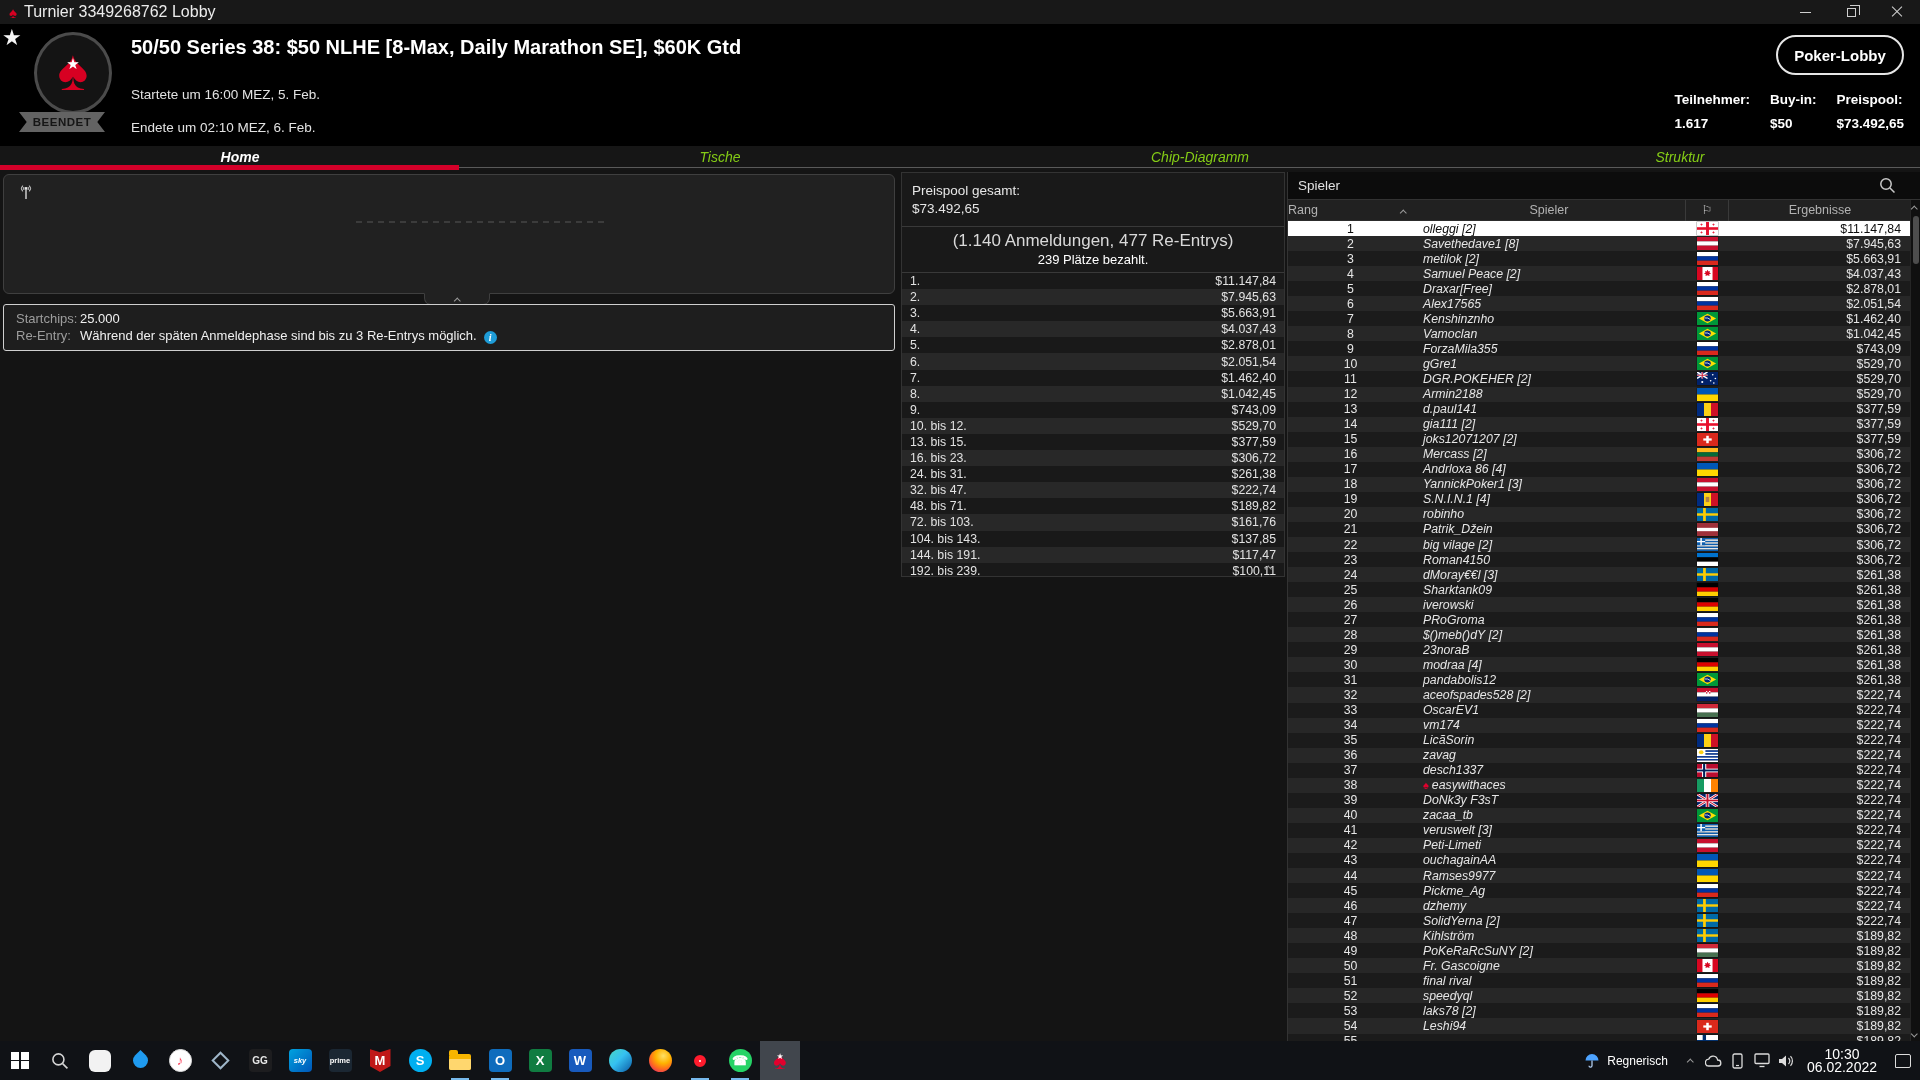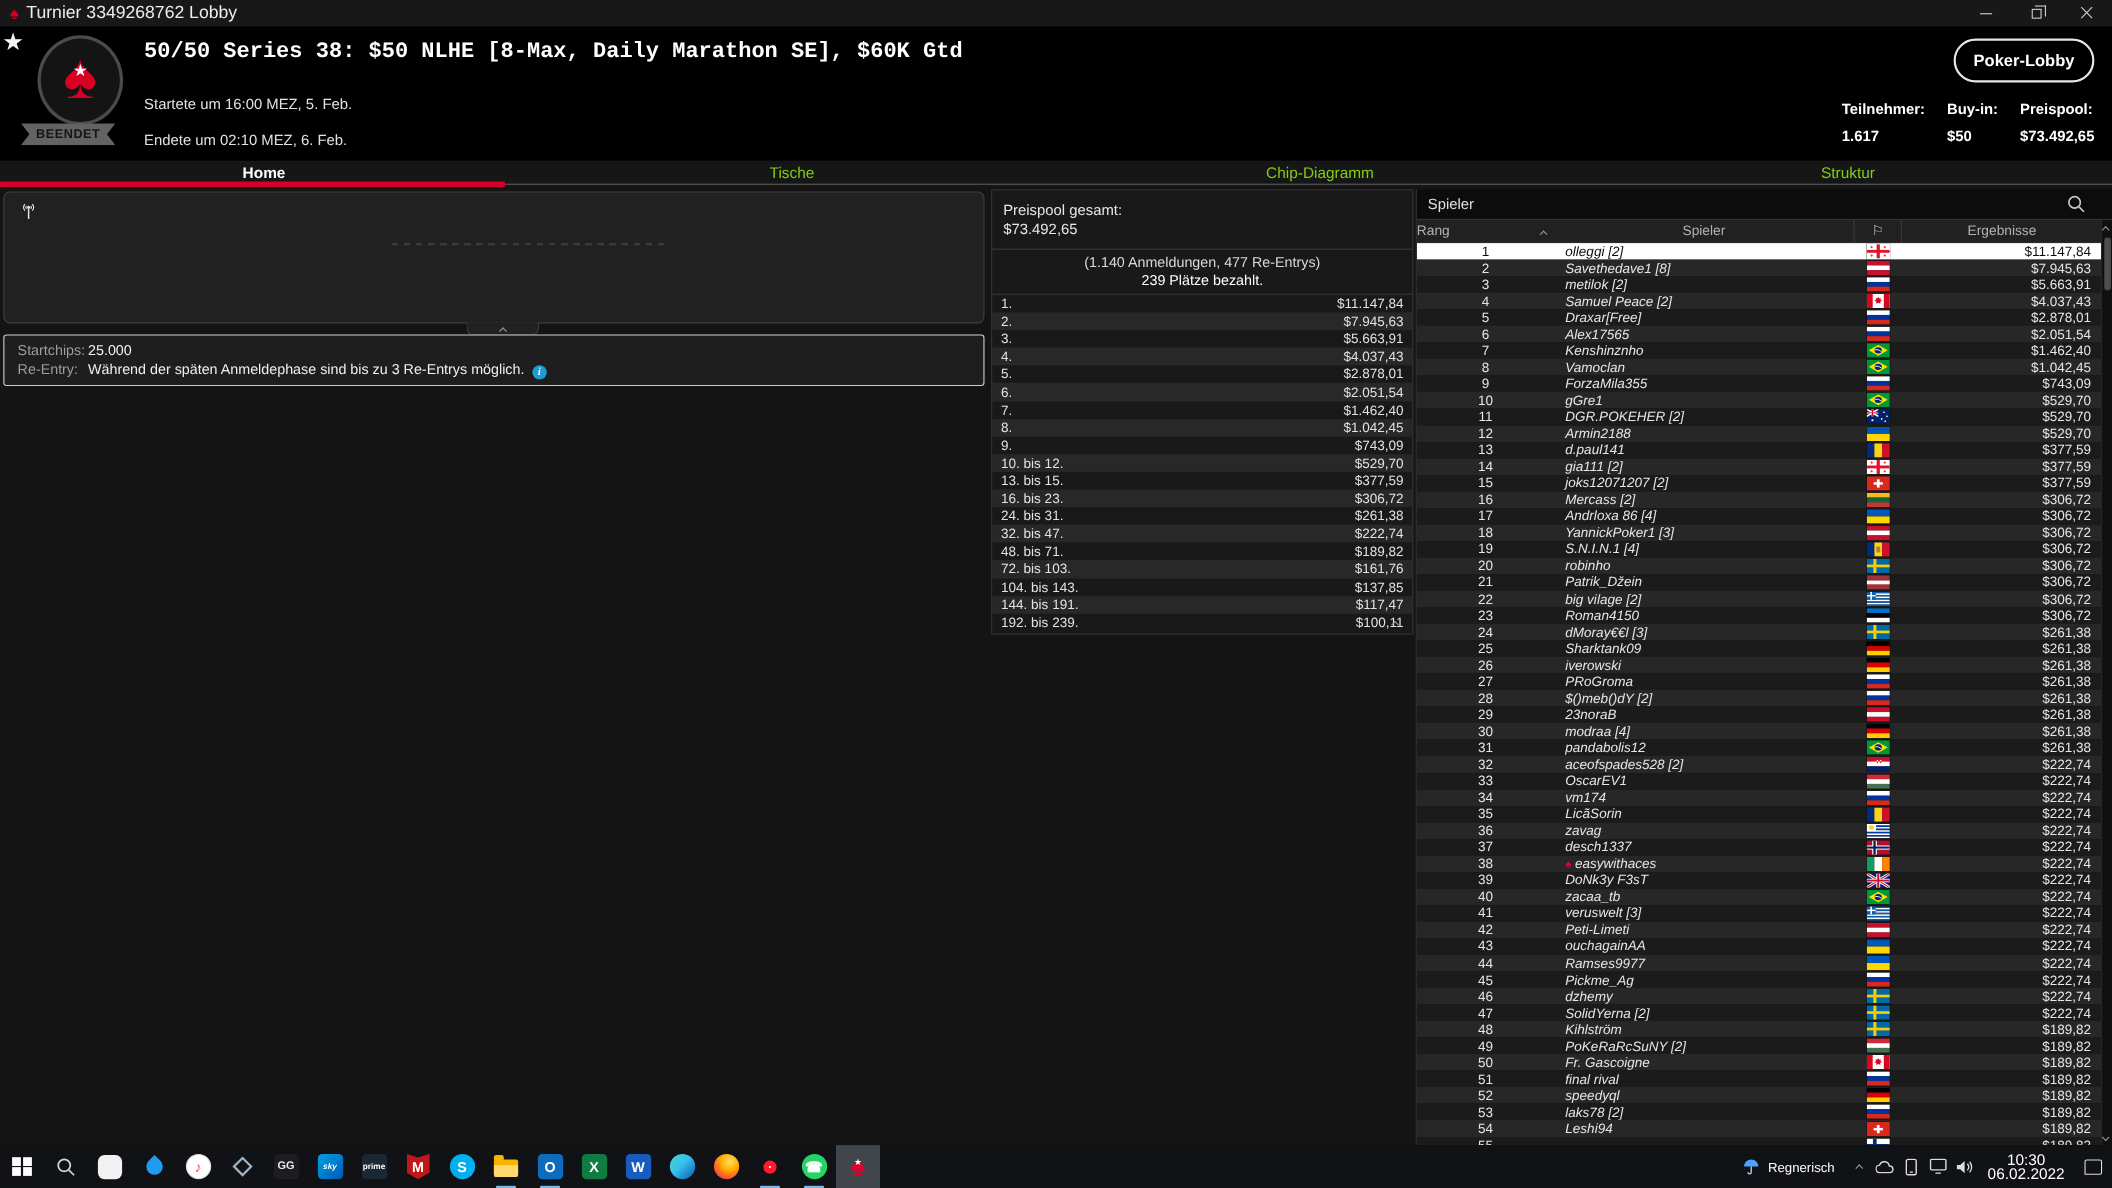--- a/index.html
+++ b/index.html
@@ -23,32 +23,32 @@
   
   .header { position:absolute; left:0; top:24px; width:1920px; height:122px; background:#000; }
   .fav-star { position:absolute; left:2px; top:1px; font-size:22px; color:#f5f5f5; }
   .logo { position:absolute; left:34px; top:8px; width:78px; height:82px; border-radius:50%;
     background:#141414; border:3px solid #4b4b4b; display:flex; align-items:center; justify-content:center; }
   .logo-spade { font-size:58px; color:#d70022; line-height:1; position:relative; top:-3px; }
   .logo-star { position:absolute; top:20px; left:50%; transform:translateX(-50%); font-size:15px; color:#fff; }
   .badge { position:absolute; left:19px; top:88px; width:86px; height:20px; background:#636363;
     color:#161616; font-size:11.5px; font-weight:bold; text-align:center; line-height:20px; letter-spacing:.5px;
     clip-path:polygon(0 0,100% 0,91% 50%,100% 100%,0 100%,9% 50%); }
-  .h-title { position:absolute; left:131px; top:12px; font-size:20px; font-weight:bold; color:#fff;font-family:Liberation Mono, monospace; }
+  .h-title { position:absolute; left:131px; top:12px; font-size:20px; font-weight:bold; color:#fff; }
   .h-line1 { position:absolute; left:131px; top:63px; font-size:13.5px; color:#e2e2e2; }
   .h-line2 { position:absolute; left:131px; top:96px; font-size:13.5px; color:#e2e2e2; }
   .lobby-btn { position:absolute; right:16px; top:11px; width:128px; height:40px; border:2px solid #e6e6e6;
     border-radius:21px; background:transparent; color:#fff; font-size:15px; font-weight:600;
     display:flex; align-items:center; justify-content:center; cursor:default; }
   .stats { position:absolute; right:16px; top:68px; display:flex; gap:20px; text-align:left; }
   .stat-label { font-size:13.5px; font-weight:bold; color:#fff; }
   .stat-value { font-size:13.5px; font-weight:bold; color:#fff; margin-top:9px; }
 
   
-  .tabbar { position:absolute; left:0; top:146px; width:1920px; height:24px; background:#161616; display:flex; }
+  .tabbar { position:absolute; left:0; top:146px; width:1920px; height:24px; background:#161616; display:flex;font-style:italic; }
   .tab { width:480px; text-align:center; font-size:14px; color:#84cc16; line-height:22px; cursor:default; }
   .tab.active { color:#fff; font-weight:bold; }
   .tab-red { position:absolute; left:0; top:165px; width:459px; height:5px; background:#d40029; z-index:2; }
   .tab-gray { position:absolute; left:459px; top:167px; width:1461px; height:1px; background:#5a5a5a; }
 
   
   .content { position:absolute; left:0; top:170px; width:1920px; height:871px; background:#141414; }
 
   .box1 { position:absolute; left:3px; top:4px; width:892px; height:120px; background:#212121;
     border:1px solid #3f3f3f; border-radius:6px; }
@@ -71,21 +71,21 @@
   .info-i { display:inline-block; width:13px; height:13px; border-radius:50%; background:#1e9cd7; color:#fff;
     font-size:10px; font-weight:bold; text-align:center; line-height:13px; margin-left:7px; vertical-align:-1px;
     font-family:"Liberation Serif", serif; font-style:italic; }
 
   
   .prize { position:absolute; left:901px; top:2px; width:384px; height:405px; background:#191919;
     border:1px solid #333; }
   .pp-head { padding:9px 10px 8px; font-size:13.5px; color:#e6e6e6; line-height:18px;
     border-bottom:1px solid #393939; }
   .pp-entries { text-align:center; padding:4px 0 5px; border-bottom:1px solid #393939; }
-  .pp-entries .l1 { font-size:13px; color:#d9d9d9; }
+  .pp-entries .l1 { font-size:17px; color:#d9d9d9; }
   .pp-entries .l2 { font-size:13px; font-weight:normal; color:#fff; margin-top:1px; }
   .prow-prize { height:16.1px; display:flex; justify-content:space-between; align-items:center;
     padding:0 8px; font-size:12.3px; color:#e2e2e2; }
   .prow-prize:nth-child(even) { background:#282828; }
   .pp-foot { position:absolute; right:14px; bottom:3px; }
 
   
   .players { position:absolute; left:1287px; top:2px; width:633px; height:869px; background:#191919;
     border-left:1px solid #333; overflow:hidden; }
   .psearch { height:28px; background:#0c0c0c; border-bottom:1px solid #333; display:flex; align-items:center; padding:0 10px; }

